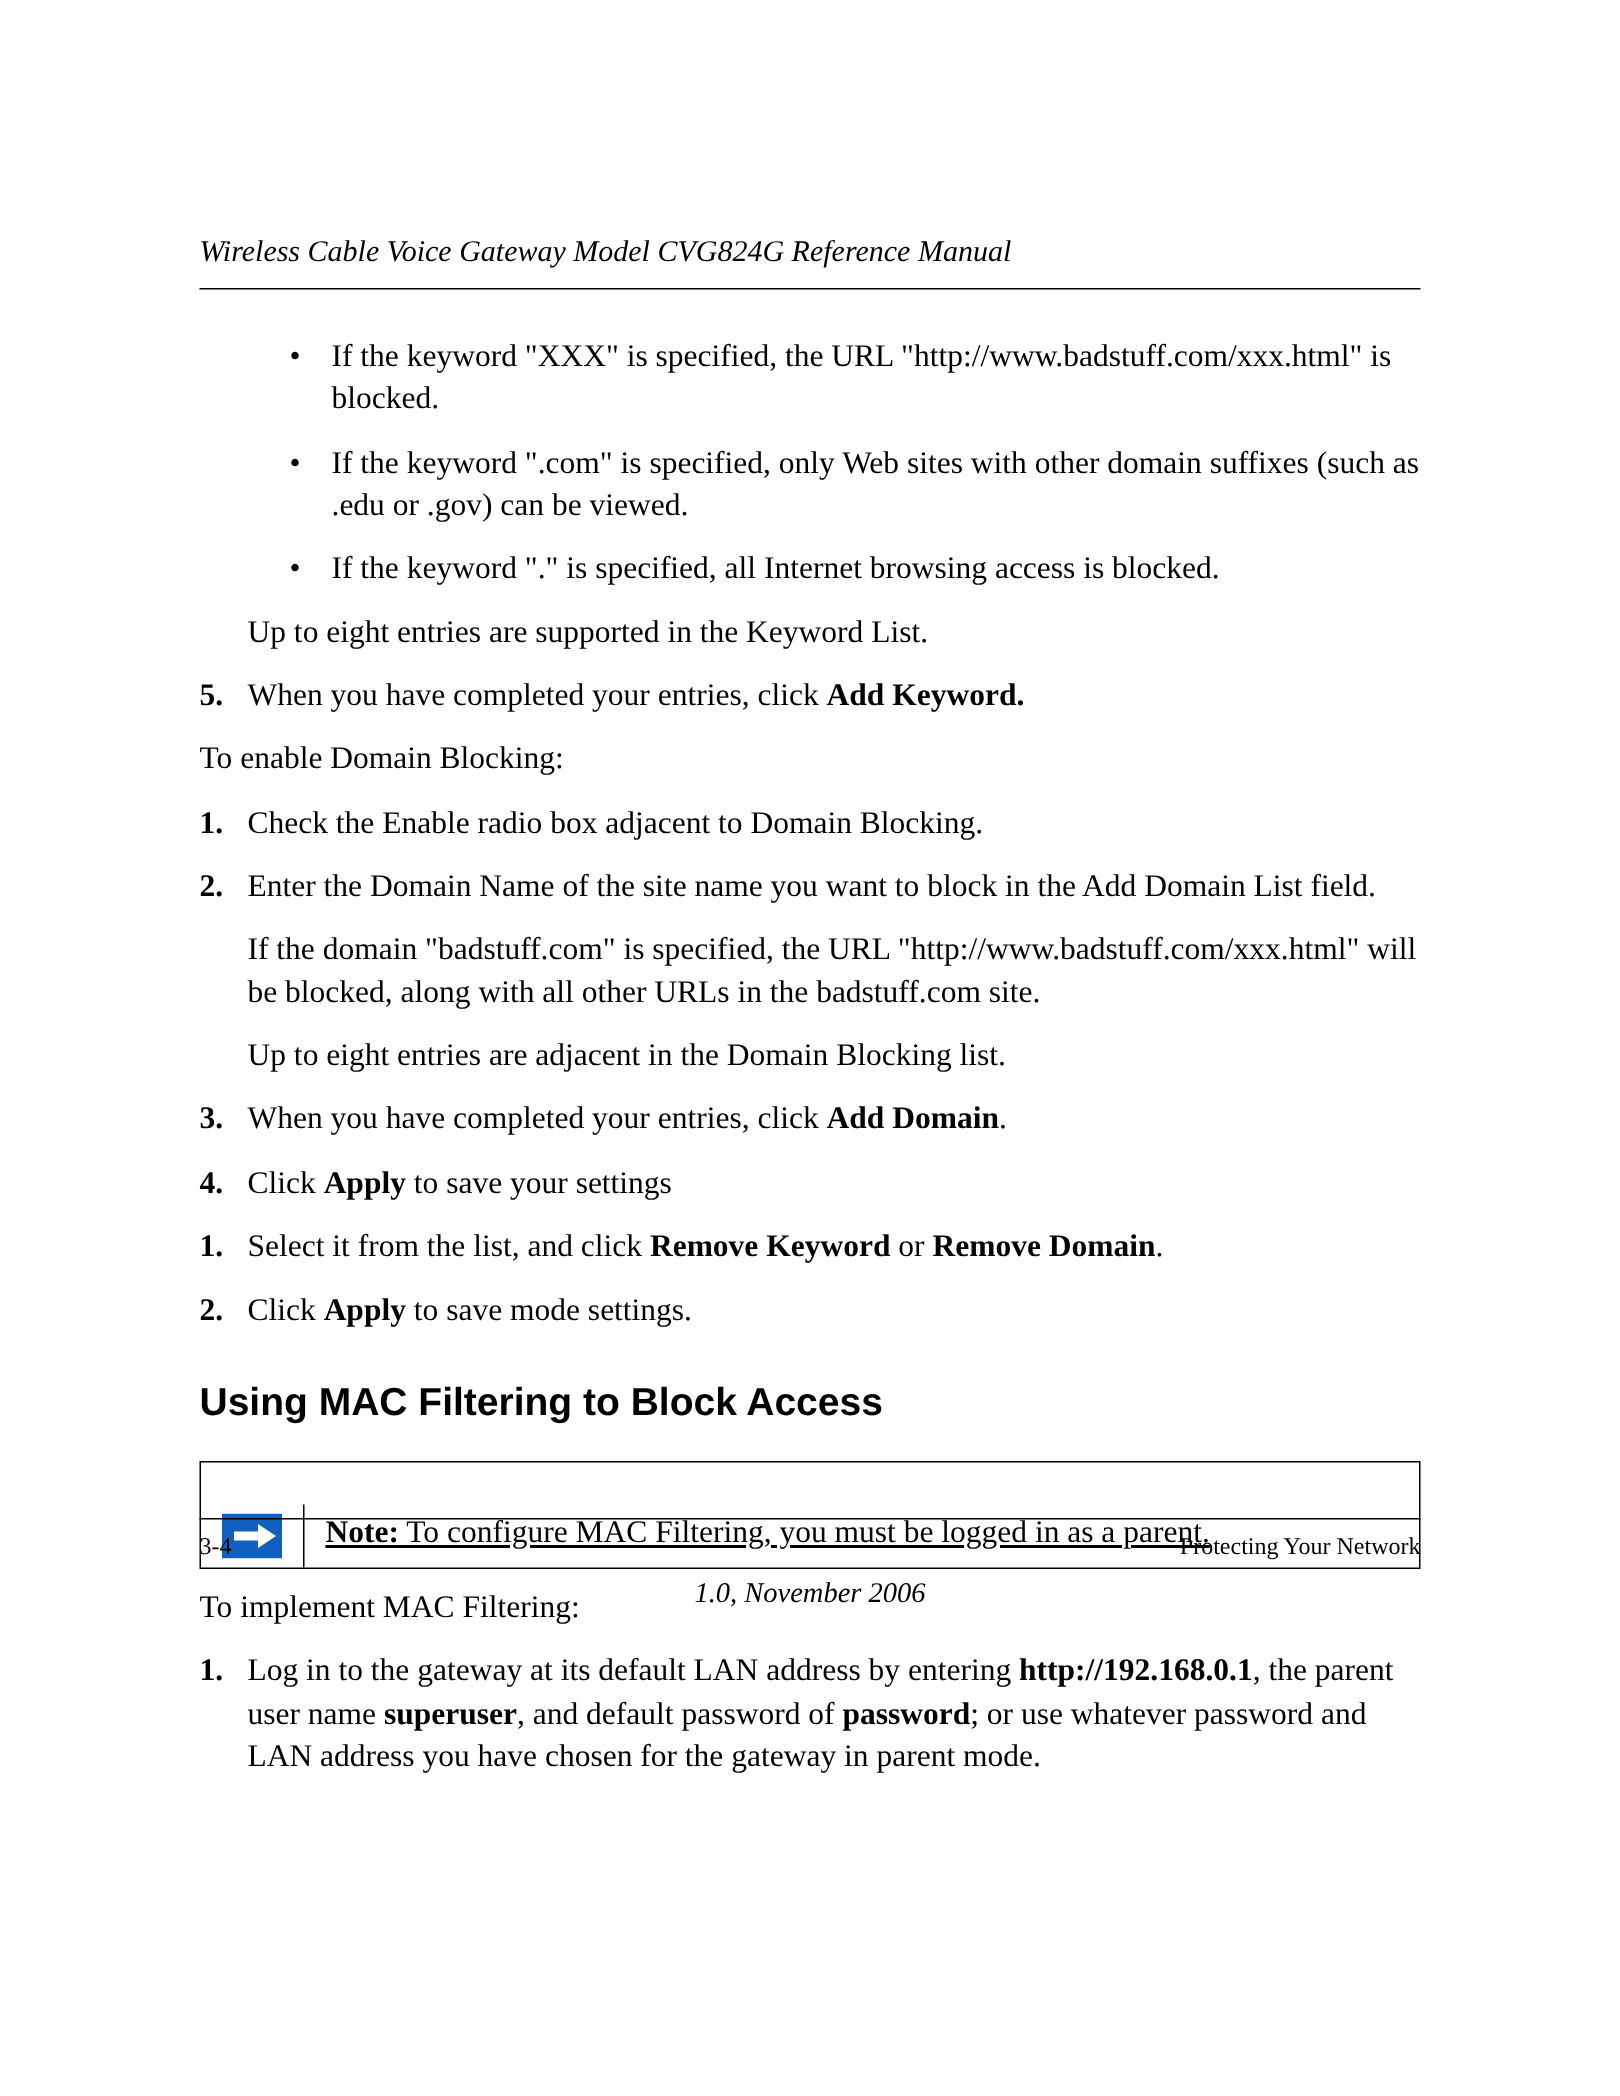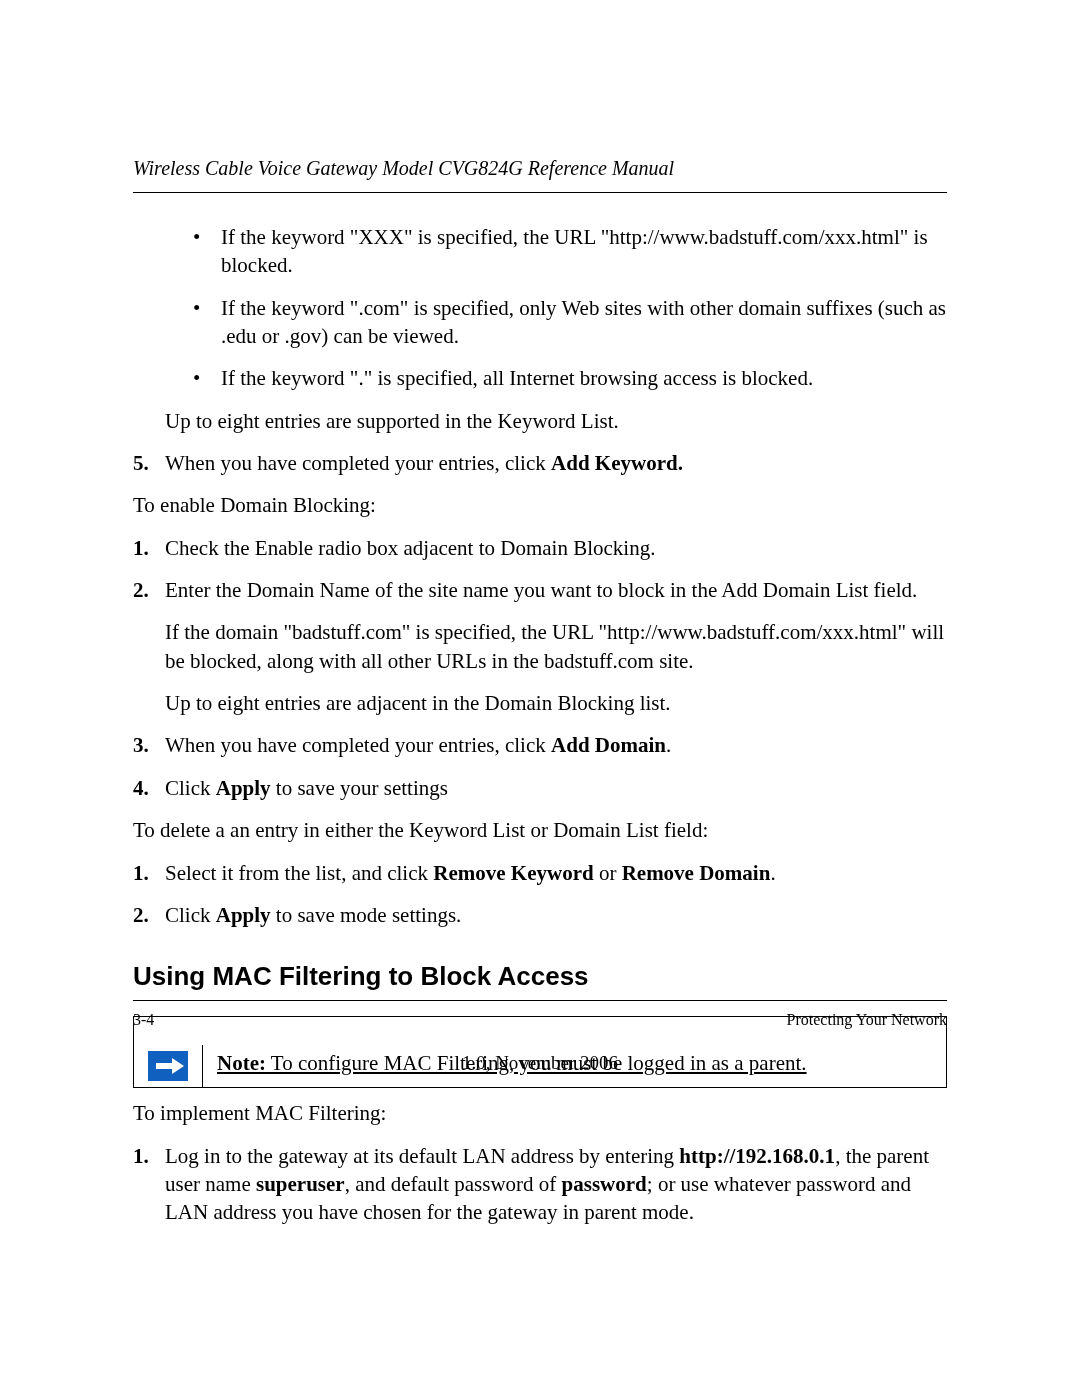--- a/index.html
+++ b/index.html
@@ -108,22 +108,23 @@
   }
   .footer-line {
     border-top: 1.5px solid #000;
     padding-top: 8px;
     display: flex;
     justify-content: space-between;
     font-size: 16px;
   }
   .footer-version {
     text-align: center;
+    font-style: italic;
     font-size: 19px;
-    margin-top: 20px;
+    margin-top: 8px;
   }
   b { font-weight: bold; }
 </style>
 </head>
 <body>
 
 <div class="page">
 
   <div class="running-header">Wireless Cable Voice Gateway Model CVG824G Reference Manual</div>
 
@@ -157,21 +158,20 @@
     <li>
       <span class="num">3.</span>
       <span>When you have completed your entries, click </span><b>Add Domain</b><span>.</span>
     </li>
     <li>
       <span class="num">4.</span>
       <span>Click </span><b>Apply</b><span> to save your settings</span>
     </li>
   </ol>
 
-  <p class="para">To delete a an entry in either the Keyword List or Domain List field:</p>
 
   <ol class="numbered">
     <li>
       <span class="num">1.</span>
       <span>Select it from the list, and click </span><b>Remove Keyword</b><span> or </span><b>Remove Domain</b><span>.</span>
     </li>
     <li>
       <span class="num">2.</span>
       <span>Click </span><b>Apply</b><span> to save mode settings.</span>
     </li>

